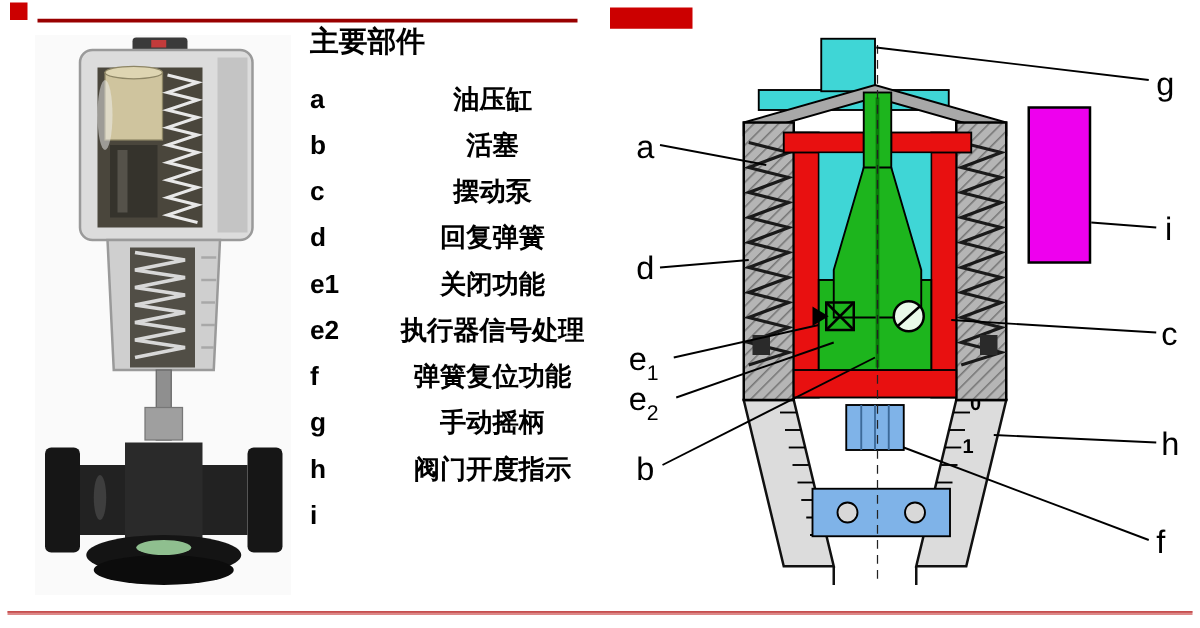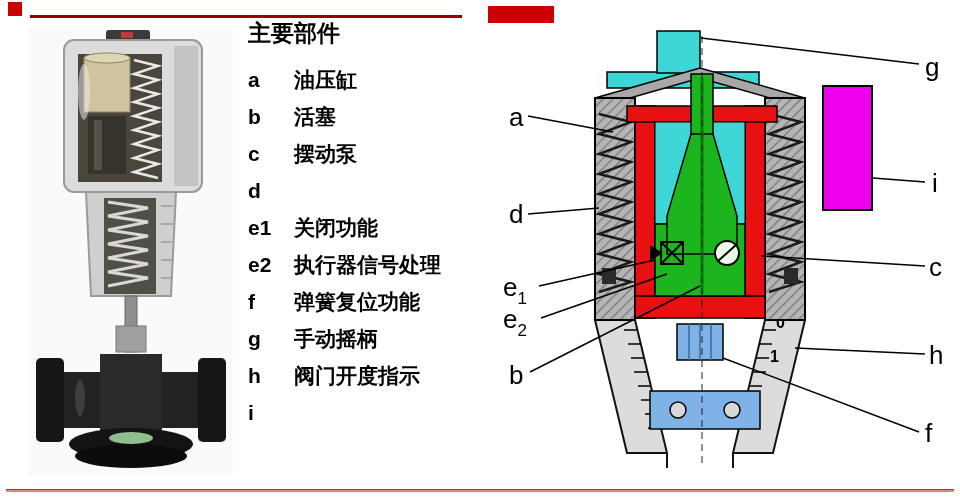--- a/index.html
+++ b/index.html
@@ -8,21 +8,21 @@
   .slide { position:absolute; inset:0; }
   .top-red-square { position:absolute; left:8px; top:2px; width:14px; height:14px; background:#cc0000; }
   .title-underline { position:absolute; left:30px; top:15px; width:432px; height:3px; background:#990000; }
   .top-red-bar { position:absolute; left:488px; top:6px; width:66px; height:17px; background:#cc0000; }
   .bottom-rule { position:absolute; left:6px; top:489px; width:948px; height:3px; background:#dd8888; border-top:1px solid #bb3333; }
   .photo-panel { position:absolute; left:28px; top:28px; width:205px; height:448px; }
   .legend-panel { position:absolute; left:248px; top:18px; width:246px; }
   .legend-title { font-size:23px; font-weight:bold; color:#000; margin-bottom:18px; }
   .legend-row { display:flex; align-items:baseline; font-size:21px; font-weight:bold; color:#000; line-height:26px; margin-bottom:11px; }
   .legend-key { width:46px; flex:0 0 46px; }
-  .legend-label { flex:1; }
+  .legend-label { flex:1;text-align:center; }
   .diagram-panel { position:absolute; left:495px; top:28px; width:460px; height:450px; }
   svg text { font-family:"Liberation Sans", sans-serif; }
 </style>
 </head>
 <body>
 
 <div class="slide">
 
   <div class="top-red-square"></div>
   <div class="title-underline"></div>
@@ -81,20 +81,21 @@
     <div class="legend-row">
       <span class="legend-key">b</span>
       <span class="legend-label">活塞</span>
     </div>
     <div class="legend-row">
       <span class="legend-key">c</span>
       <span class="legend-label">摆动泵</span>
     </div>
     <div class="legend-row">
       <span class="legend-key">d</span>
+      <span class="legend-label">回复弹簧</span>
     </div>
     <div class="legend-row">
       <span class="legend-key">e1</span>
       <span class="legend-label">关闭功能</span>
     </div>
     <div class="legend-row">
       <span class="legend-key">e2</span>
       <span class="legend-label">执行器信号处理</span>
     </div>
     <div class="legend-row">

